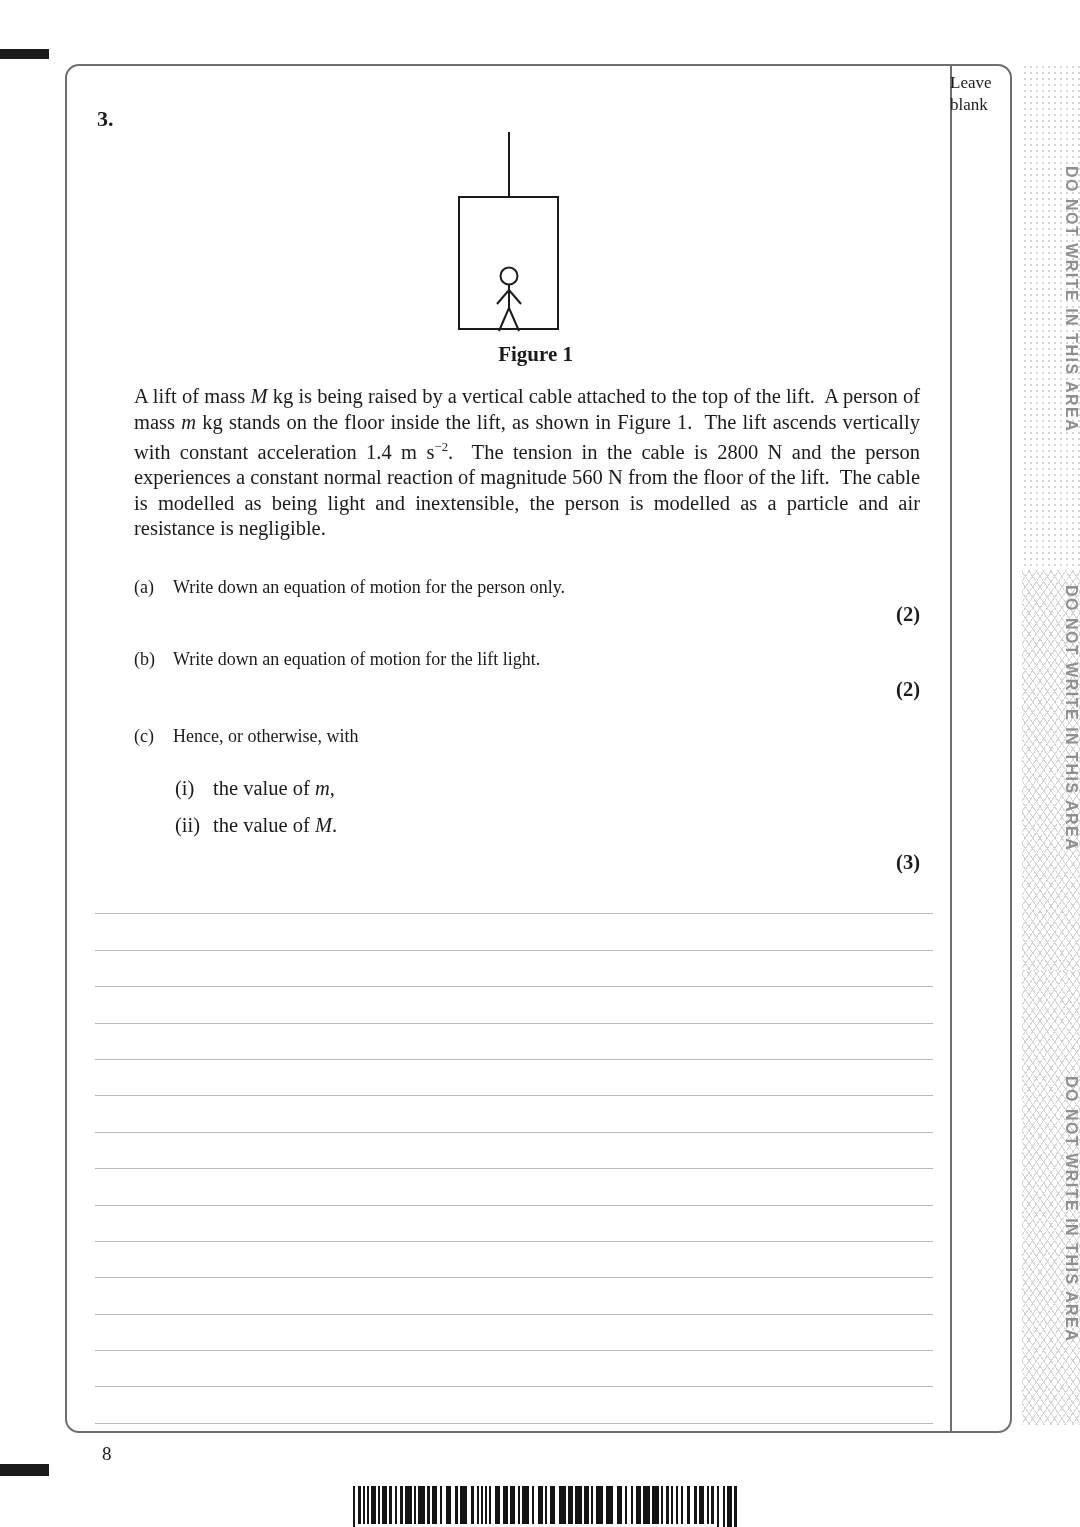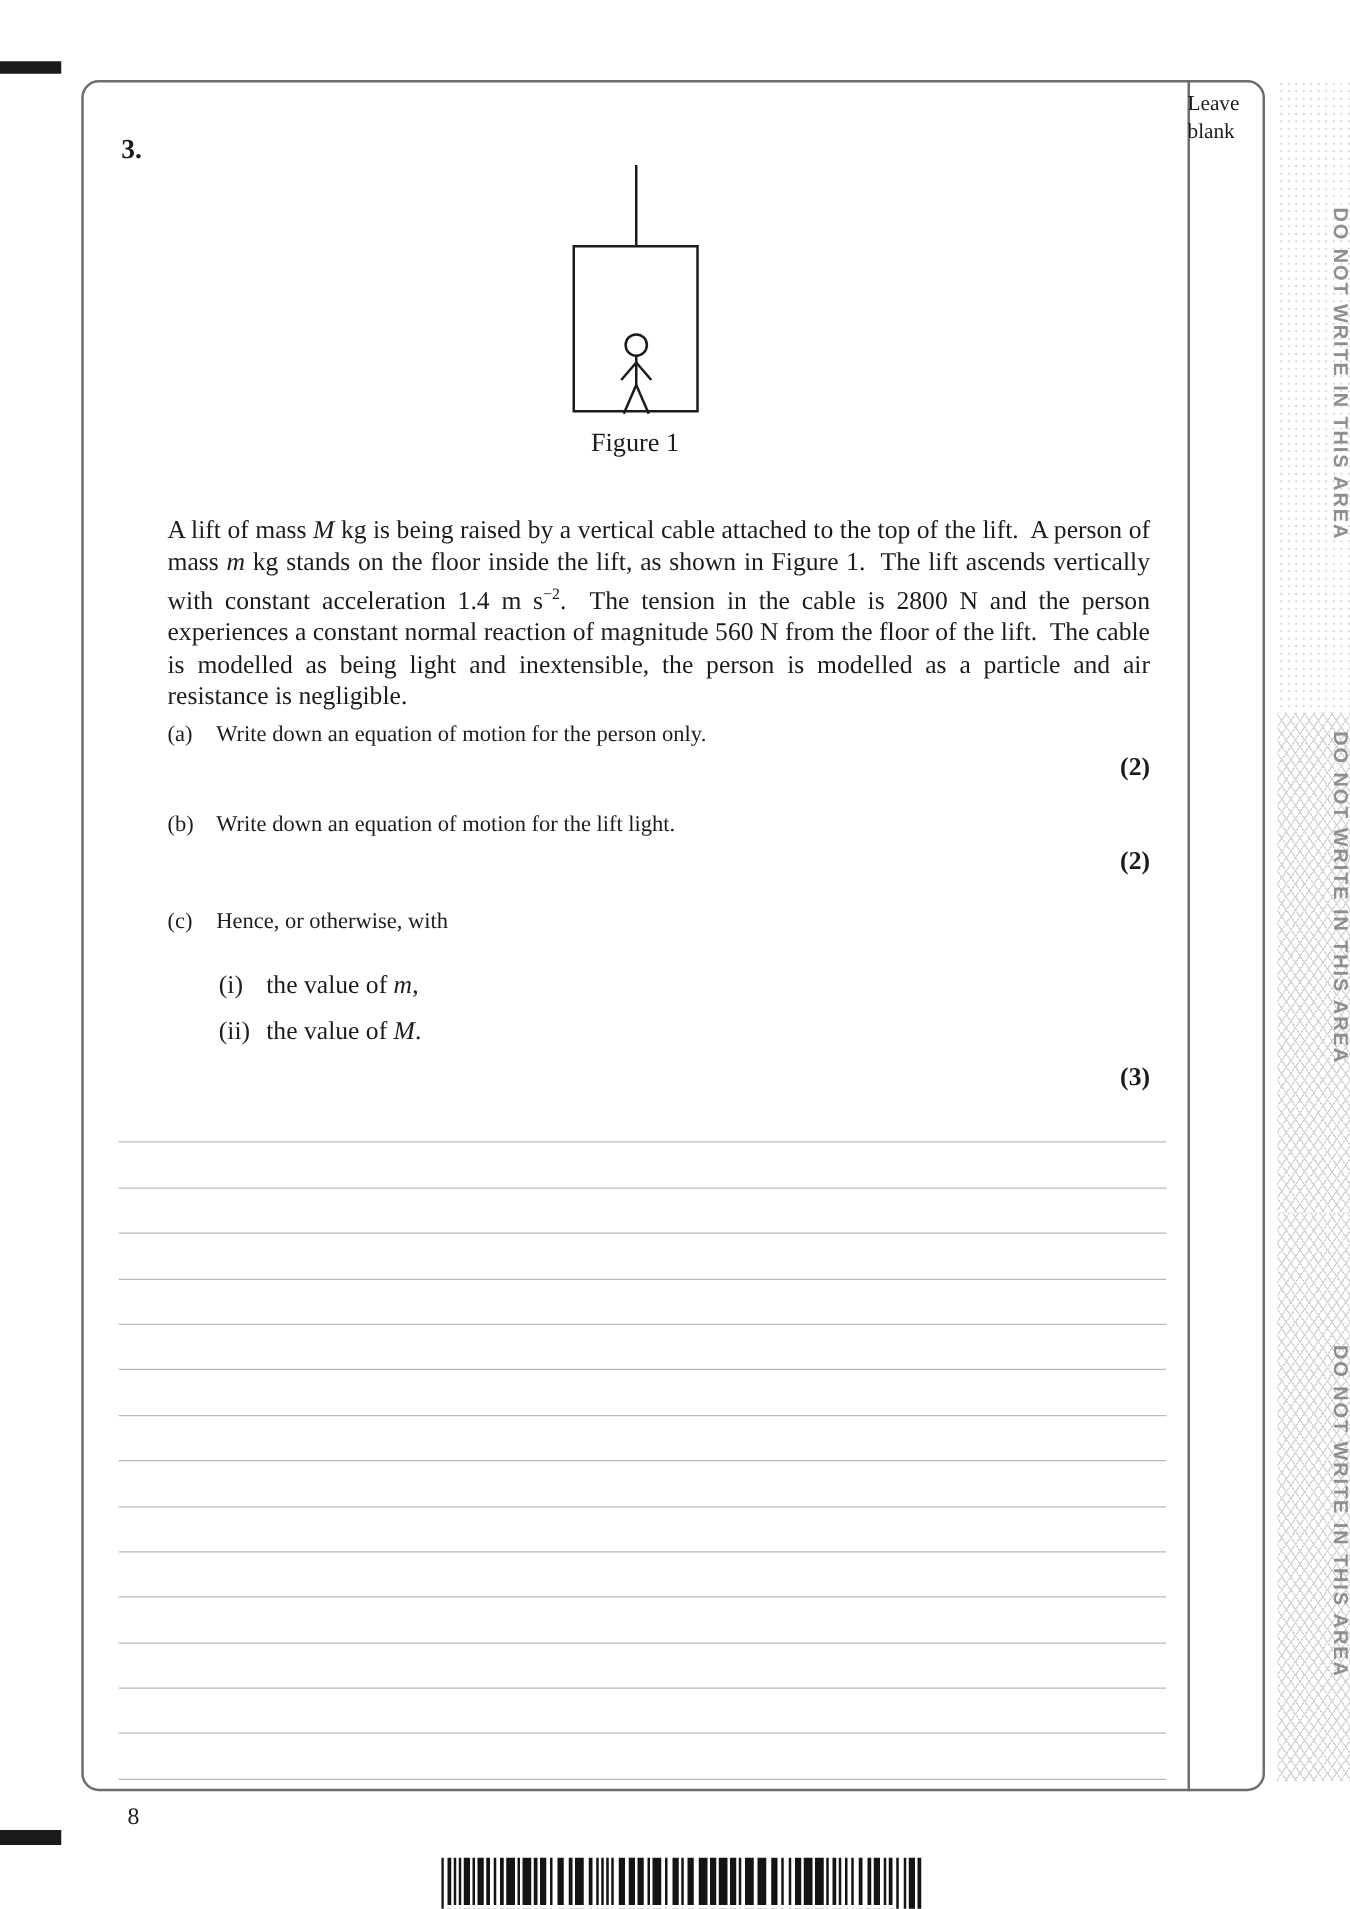--- a/index.html
+++ b/index.html
@@ -45,24 +45,24 @@
     letter-spacing:1.5px;color:var(--warning-gray);white-space:nowrap;
   }
   .warn1{top:166px;} .warn2{top:585px;} .warn3{top:1076px;}
 
   .q-number{position:absolute;left:97px;top:106px;font-size:22px;font-weight:bold;}
 
   
   .cable{position:absolute;left:508px;top:132px;width:2px;height:64px;background:var(--ink);}
   .lift-rect{position:absolute;left:458px;top:196px;width:101px;height:134px;border:2px solid var(--ink);}
   .person{position:absolute;left:491px;top:266px;}
-  .figure-caption{position:absolute;left:443px;top:342px;width:130px;text-align:center;
-    font-size:21px;font-weight:normal;}
-
-  .intro{position:absolute;left:134px;top:412px;width:786px;
+  .figure-caption{position:absolute;left:443px;top:342px;width:130px;text-align:right;
+    font-size:21px;font-weight:bold;}
+
+  .intro{position:absolute;left:134px;top:384px;width:786px;
     font-size:20.5px;line-height:25.5px;text-align:justify;}
   .intro sup{font-size:0.62em;}
 
   .part{position:absolute;left:134px;width:786px;font-size:18px;}
   .plabel{display:inline-block;width:39px;}
   .sub{position:absolute;left:175px;width:700px;font-size:20.5px;}
   .slabel{display:inline-block;width:38px;}
   .marks{position:absolute;left:620px;width:300px;text-align:right;
     font-size:20.5px;font-weight:bold;}
   .pa{top:577px;} .ma1{top:603px;}

